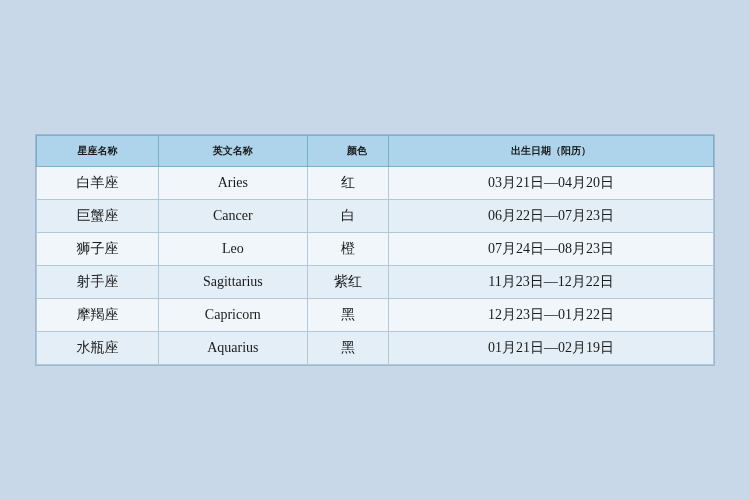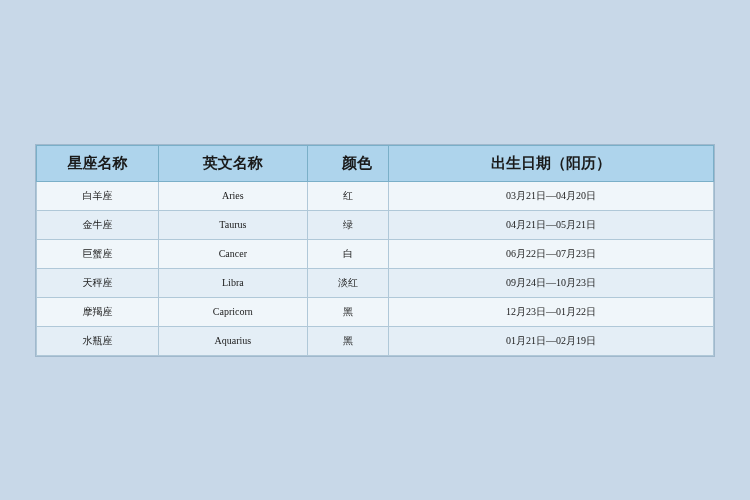--- a/index.html
+++ b/index.html
@@ -27,30 +27,30 @@
     table {
       width: 100%;
       border-collapse: collapse;
     }
 
     thead tr th {
       background-color: #aed4ec;
       border: 1px solid #7aafc8;
       padding: 8px 10px;
       text-align: center;
-      font-size: 15px;
+      font-size: 10px;
       font-weight: bold;
       color: #1a1a1a;
     }
 
     tbody tr td {
       border: 1px solid #b0c8d8;
       padding: 7px 10px;
       text-align: center;
-      font-size: 10px;
+      font-size: 14px;
       color: #1a1a1a;
       background-color: #f0f6fa;
     }
 
     tbody tr:nth-child(even) td {
       background-color: #e4eef6;
     }
 
     .col-zh { width: 18%; }
     .col-en { width: 22%; margin-left: 48px; }
@@ -71,36 +71,36 @@
       </tr>
     </thead>
     <tbody id="table-body">
     <tr>
           <td>白羊座</td>
           <td>Aries</td>
           <td>红</td>
           <td>03月21日—04月20日</td>
         </tr>
         <tr>
-          <td>金牛座</td>
-          <td>Taurus</td>
-          <td>绿</td>
-          <td>04月21日—05月21日</td>
-        </tr>
-        <tr>
           <td>巨蟹座</td>
           <td>Cancer</td>
           <td>白</td>
           <td>06月22日—07月23日</td>
         </tr>
         <tr>
-          <td>天秤座</td>
-          <td>Libra</td>
-          <td>淡红</td>
-          <td>09月24日—10月23日</td>
+          <td>狮子座</td>
+          <td>Leo</td>
+          <td>橙</td>
+          <td>07月24日—08月23日</td>
+        </tr>
+        <tr>
+          <td>射手座</td>
+          <td>Sagittarius</td>
+          <td>紫红</td>
+          <td>11月23日—12月22日</td>
         </tr>
         <tr>
           <td>摩羯座</td>
           <td>Capricorn</td>
           <td>黑</td>
           <td>12月23日—01月22日</td>
         </tr>
         <tr>
           <td>水瓶座</td>
           <td>Aquarius</td>

